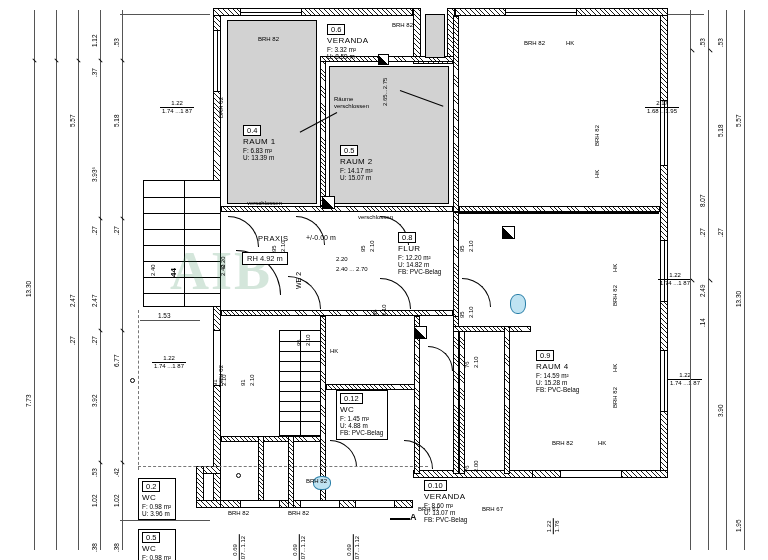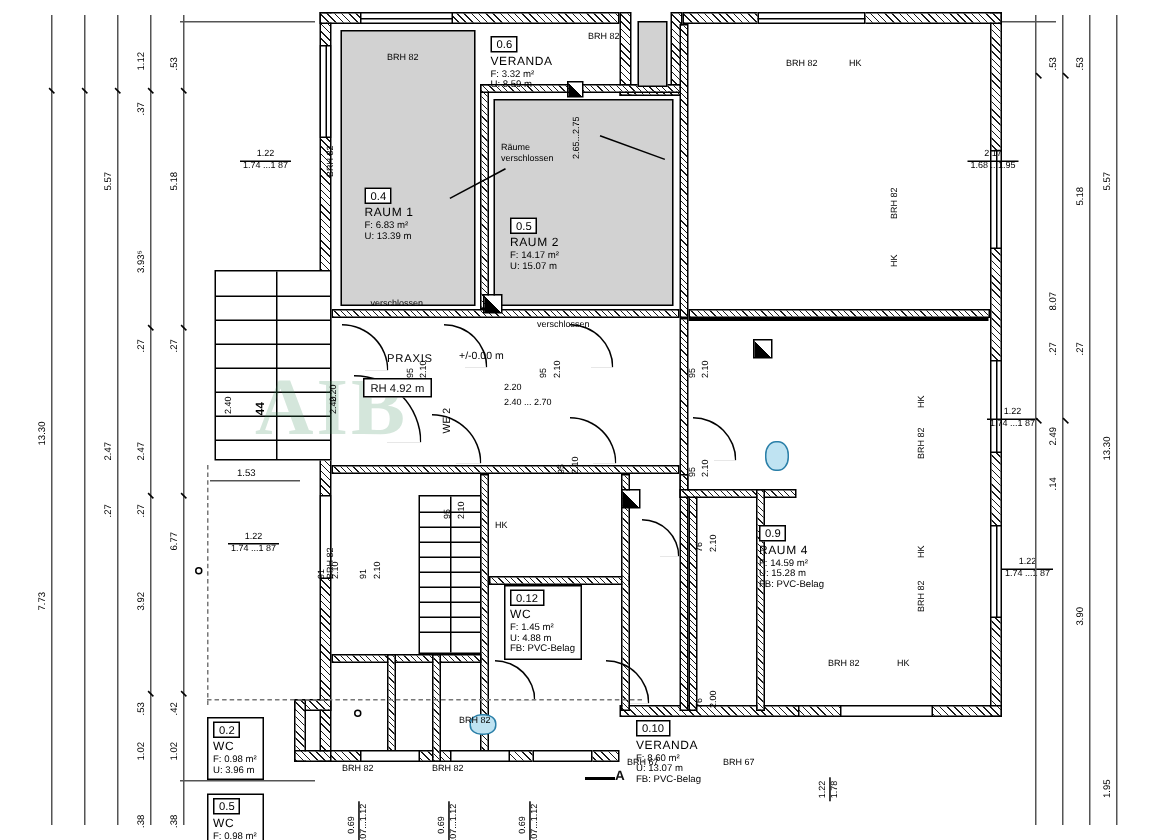--- a/index.html
+++ b/index.html
@@ -198,22 +198,29 @@
   </div>
 
   <div class="rlabel" style="left:327px;top:24px;">
     <span class="num">0.6</span>
     <span class="nm">VERANDA</span>
     <span class="ln">F:   3.32 m²</span>
     <span class="ln">U:   8.59 m</span>
   </div>
 
 
-
-  <div class="rlabel" style="left:506px;top:350px;">
+  <div class="rlabel" style="left:398px;top:232px;">
+    <span class="num">0.8</span>
+    <span class="nm">FLUR</span>
+    <span class="ln">F:  12.20 m²</span>
+    <span class="ln">U:  14.82 m</span>
+    <span class="ln">FB:  PVC-Belag</span>
+  </div>
+
+  <div class="rlabel" style="left:536px;top:350px;">
     <span class="num">0.9</span>
     <span class="nm">RAUM 4</span>
     <span class="ln">F:  14.59 m²</span>
     <span class="ln">U:  15.28 m</span>
     <span class="ln">FB:  PVC-Belag</span>
   </div>
 
 
 
   <div class="rlabel boxed" style="left:336px;top:390px;">

